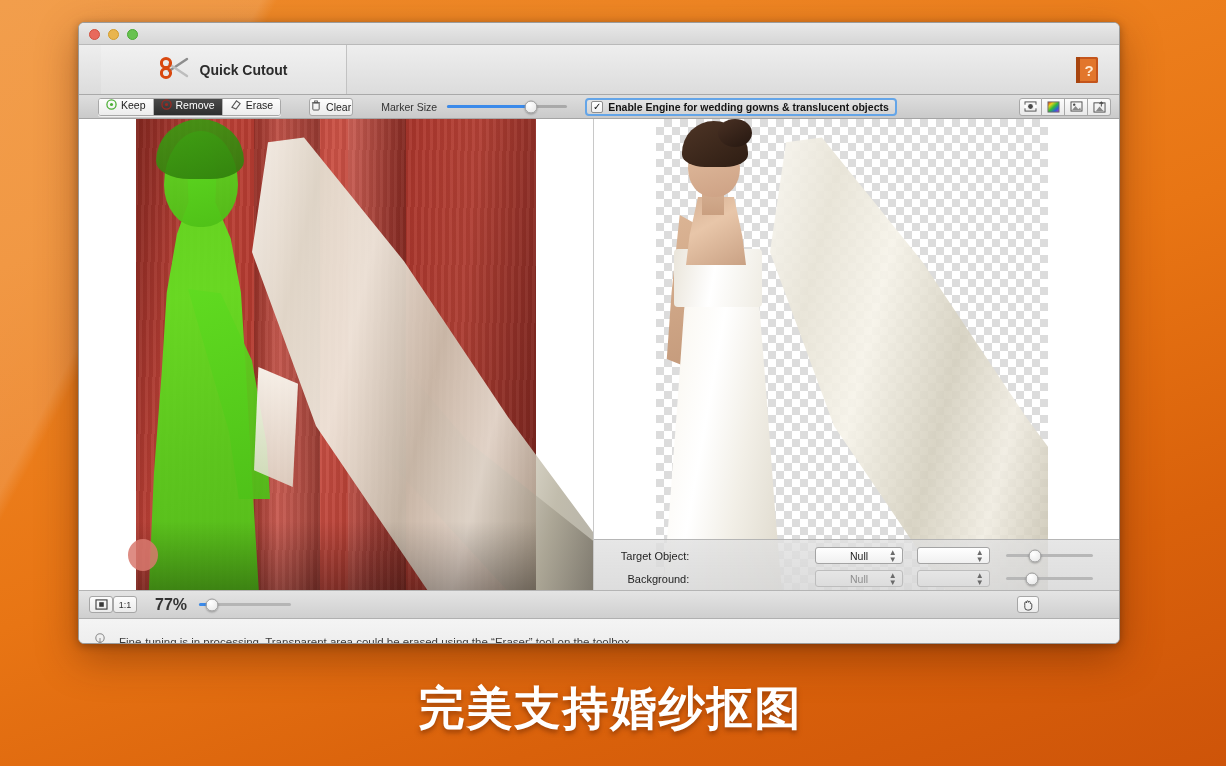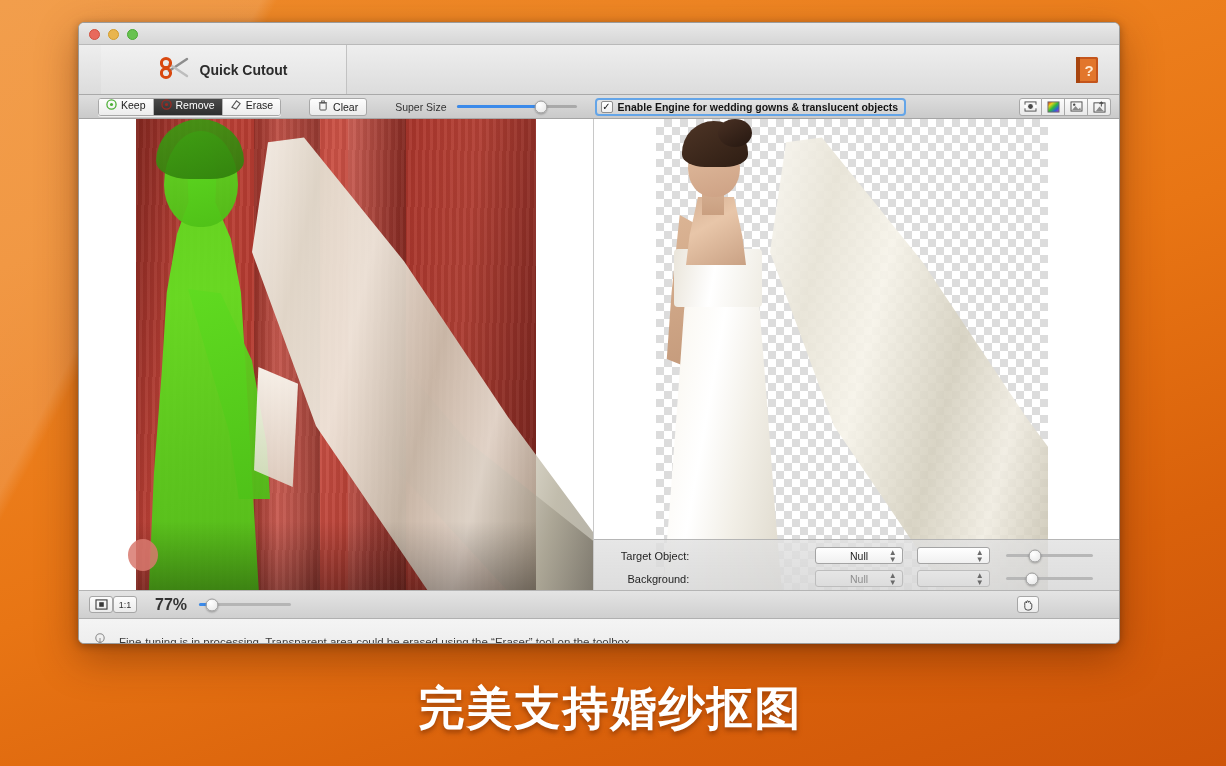--- a/index.html
+++ b/index.html
@@ -83,21 +83,21 @@
   .seg {
     display: flex; gap: 4px;
     padding: 0 7px; font-size: 10.5px; color: #222;
     background: linear-gradient(#fdfdfd, #ececec);
     border-right: 1px solid #b5b5b5;
   }
   .seg:last-child { border-right: none; }
   .seg.selected { background: linear-gradient(#4a4a4a, #2e2e2e); color: #fff; }
   .btn-plain {
     display: flex; align-items: center; gap: 5px;
-    height: 18px; padding: 0 8px; margin-left: 28px;
+    height: 18px; padding: 0 1px; margin-left: 28px;
     font-size: 10.5px; color: #222;
     background: linear-gradient(#fdfdfd, #ebebeb);
     border: 1px solid #a8a8a8; border-radius: 3px; text-align: right;
   }
   #marker-label { margin-left: 28px; font-size: 10.5px; color: #333; }
   .slider { position: relative; height: 18px; display: flex; align-items: center; }
   .slider .track {
     height: 3px; border-radius: 2px; background: #a9a9a9; position: relative;
   }
   .slider .fill {
@@ -406,21 +406,21 @@
       <span>
         <svg width="10" height="11" viewBox="0 0 11 12">
           <rect x="2" y="3" width="7" height="8" rx="1" fill="none" stroke="#555" stroke-width="1.1"></rect>
           <line x1="1" y1="3" x2="10" y2="3" stroke="#555" stroke-width="1.1"></line>
           <rect x="4" y="1" width="3" height="2" fill="none" stroke="#555" stroke-width="1"></rect>
         </svg>
       </span>
       <span>Clear</span>
     </div>
 
-    <div id="marker-label">Super Size</div>
+    <div id="marker-label">Marker Size</div>
     <div class="slider" id="marker-slider">
       <div class="track">
         <div class="fill" id="marker-fill" style="width: 70%;"></div>
         <div class="knob" id="marker-knob" style="left: 70%;"></div>
       </div>
     </div>
 
     <div id="engine-box">
       <span class="checkbox">✓</span>
       <span id="engine-label">Enable Engine for wedding gowns &amp; translucent objects</span>

